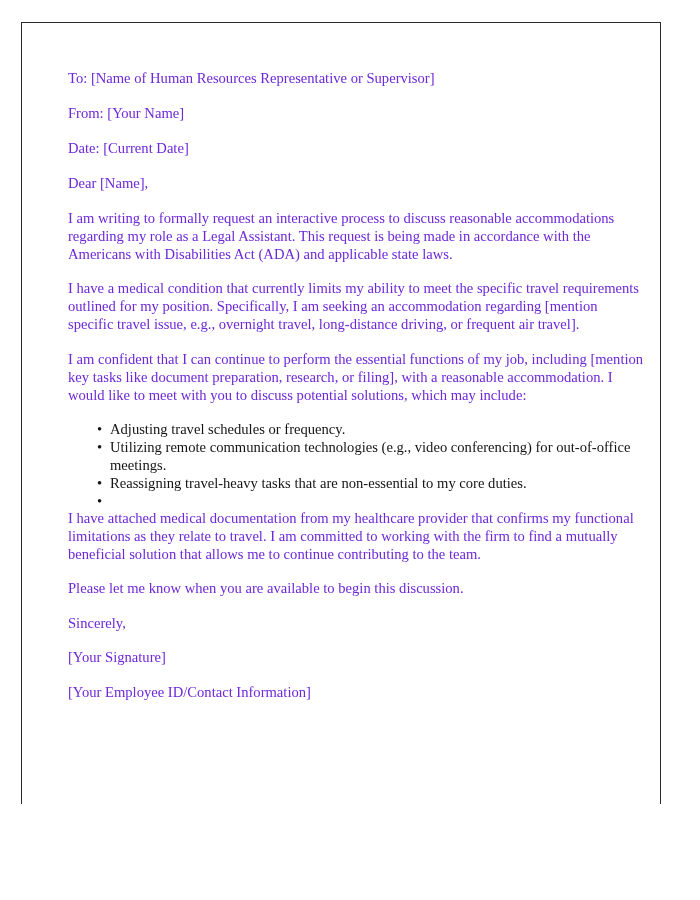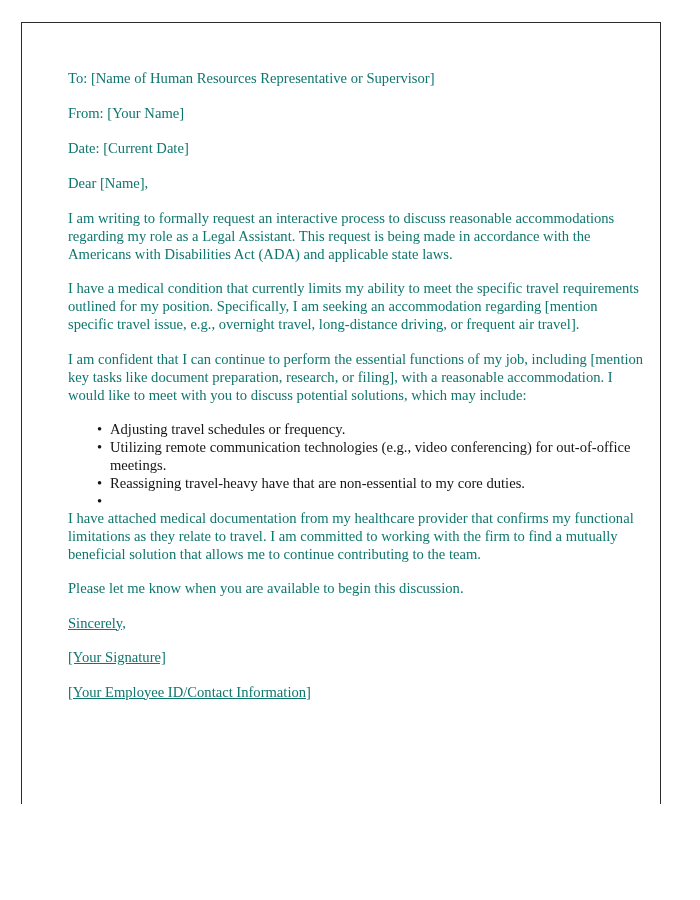--- a/index.html
+++ b/index.html
@@ -36,21 +36,21 @@
     left: 46px;
     top: 46px;
     width: 576px;
   }
 
   .block {
     font-size: 14.6px;
     line-height: 18px;
     text-align: left;
     margin: 0 0 16.5px 0;
-    color: #0f766e;
+    color: #6d28d9;
   }
 
   .heading-line {
     margin-bottom: 17px;
   }
 
   .salutation {
   }
 
   ul.accommodation-list {
@@ -69,21 +69,20 @@
   ul.accommodation-list li .bullet-glyph {
     position: absolute;
     left: 29px;
     top: 0;
     font-size: 14.6px;
     line-height: 18px;
   }
 
   .sign-off .block {
     margin-bottom: 16.5px;
-    text-decoration: underline;
   }
   .sign-off .block:last-child {
     margin-bottom: 4px;
   }
 </style>
 </head>
 <body>
 
 <div class="page-frame">
   <div class="letter-body">
@@ -102,21 +101,21 @@
       <li>
         <span class="bullet-glyph">•</span>
         <span>Adjusting travel schedules or frequency.</span>
       </li>
       <li>
         <span class="bullet-glyph">•</span>
         <span>Utilizing remote communication technologies (e.g., video conferencing) for out-of-office meetings.</span>
       </li>
       <li>
         <span class="bullet-glyph">•</span>
-        <span>Reassigning travel-heavy have that are non-essential to my core duties.</span>
+        <span>Reassigning travel-heavy tasks that are non-essential to my core duties.</span>
       </li>
       <li>
         <span class="bullet-glyph">•</span>
       </li>
     </ul>
 
     <p class="block">I have attached medical documentation from my healthcare provider that confirms my functional limitations as they relate to travel. I am committed to working with the firm to find a mutually beneficial solution that allows me to continue contributing to the team.</p>
     <p class="block">Please let me know when you are available to begin this discussion.</p>
 
     <div class="sign-off">

